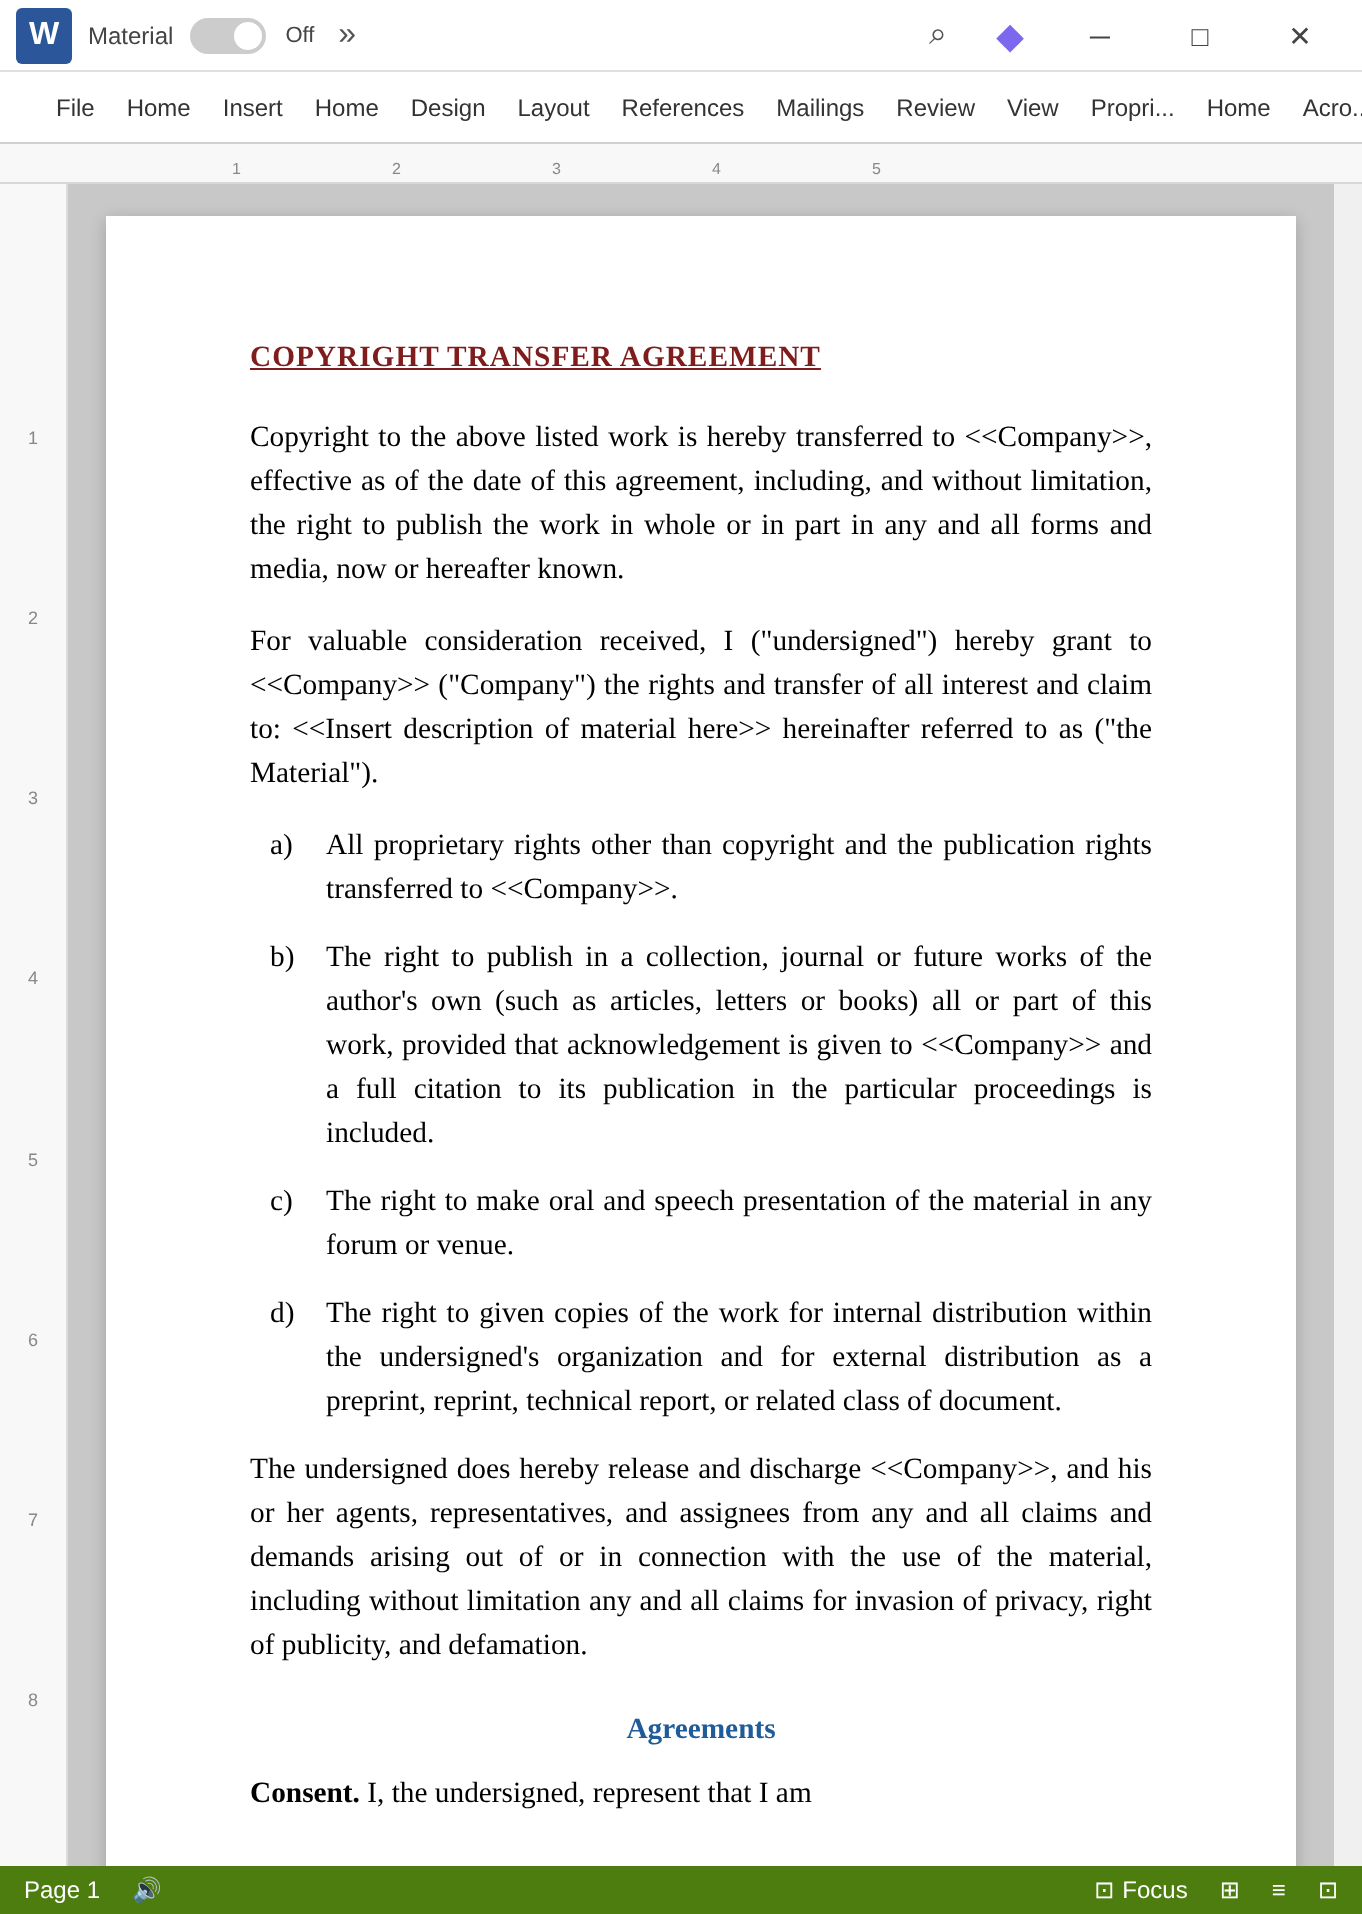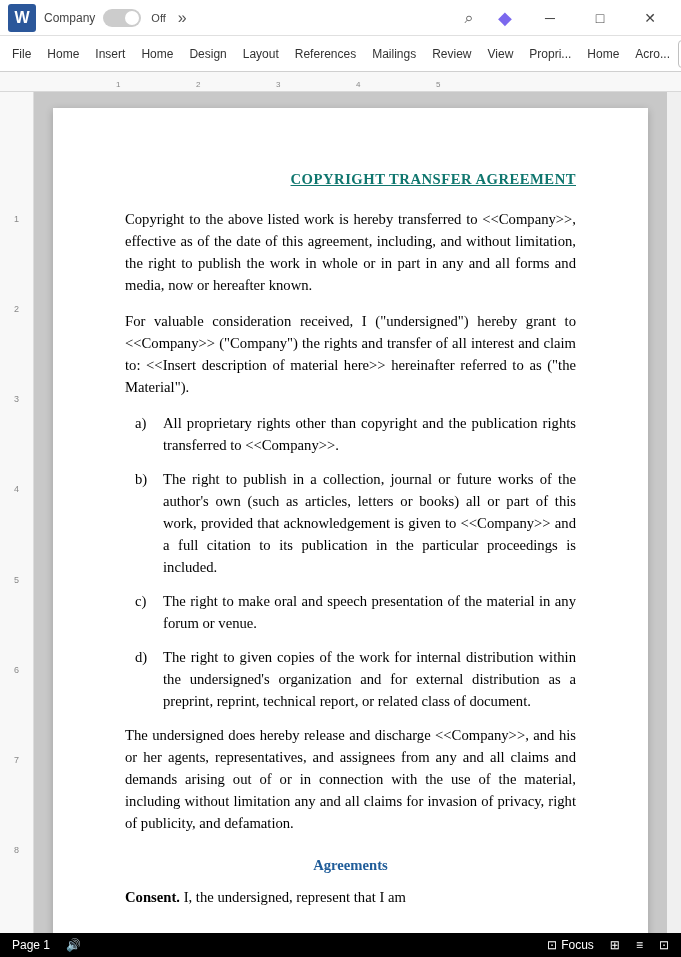--- a/index.html
+++ b/index.html
@@ -108,21 +108,21 @@
       color: #444;
       border-radius: 4px;
     }
 
     
     .ribbon-menu {
       background: #ffffff;
       border-bottom: 1px solid #d0d0d0;
       display: flex;
       align-items: center;
-      padding: 0 4px;
+      padding: 0 20px;
       height: 36px;
       flex-shrink: 0;
       gap: 0;
     }
     .ribbon-menu-item {
       padding: 6px 8px;
       font-size: 12px;
       color: #333;
       cursor: pointer;
       border-radius: 3px;
@@ -220,26 +220,26 @@
       min-height: 840px;
       padding: 60px 72px 60px 72px;
       box-shadow: 0 2px 8px rgba(0,0,0,0.2);
       font-family: 'Times New Roman', Times, serif;
       font-size: 11pt;
       line-height: 1.5;
       color: #000;
     }
 
     .doc-title {
-      text-align: right;
+      text-align: left;
       font-weight: bold;
       font-size: 11pt;
       letter-spacing: 0.5px;
       margin-bottom: 18px;
-      color: #0f766e;
+      color: #7f1d1d;
       text-decoration: underline;
     }
 
     .doc-para {
       margin-bottom: 14px;
       text-align: justify;
       font-size: 11pt;
       line-height: 1.5;
     }
 
@@ -278,21 +278,21 @@
 
     
     .right-bar {
       width: 14px;
       background: #f0f0f0;
       flex-shrink: 0;
     }
 
     
     .status-bar {
-      background: #000000;
+      background: #4d7c0f;
       height: 24px;
       display: flex;
       align-items: center;
       padding: 0 12px;
       flex-shrink: 0;
       gap: 16px;
       color: white;
       font-size: 12px;
     }
     .status-item {
@@ -302,21 +302,21 @@
       cursor: pointer;
       white-space: nowrap;
     }
     .status-spacer { flex: 1; }
   </style>
 </head>
 <body>
 
 <div class="title-bar">
   <div class="word-logo">W</div>
-  <span class="autosave-label">Company</span>
+  <span class="autosave-label">Material</span>
   <div class="autosave-toggle">
     <div class="autosave-toggle-knob"></div>
   </div>
   <span class="autosave-off">Off</span>
   <span class="title-bar-expand">»</span>
   <div class="title-bar-spacer"></div>
   <div class="title-bar-search">⌕</div>
   <div class="title-bar-diamond">◆</div>
   <div class="title-bar-controls">
     <div class="title-bar-btn">─</div>

